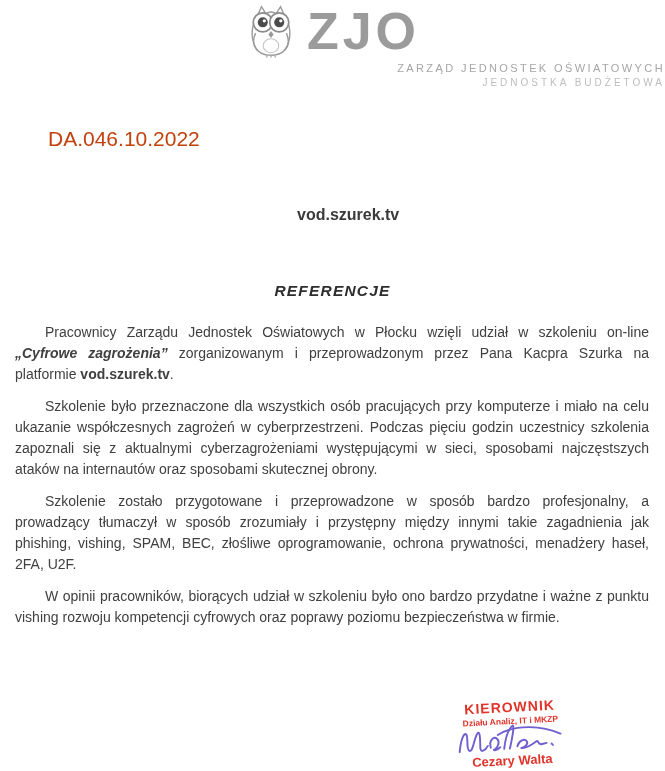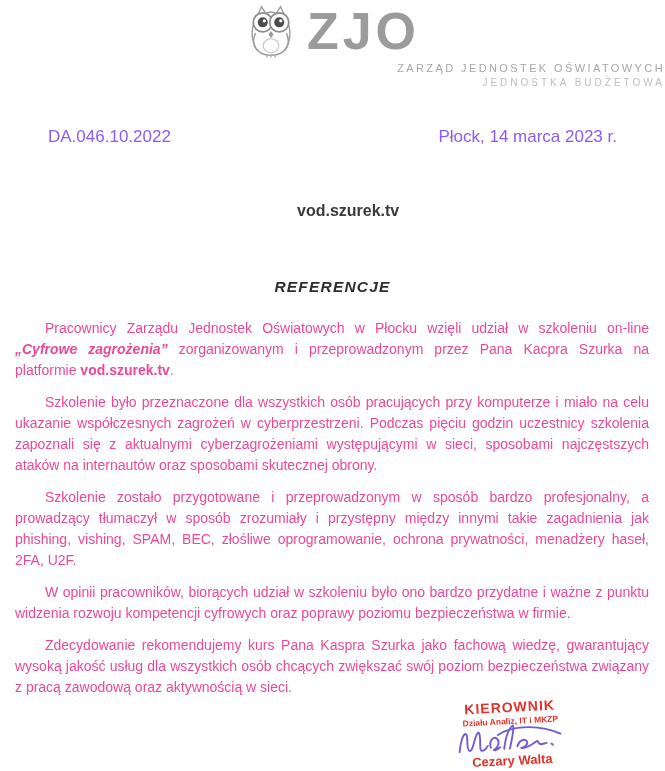--- a/index.html
+++ b/index.html
@@ -18,39 +18,39 @@
   .zjo{
     font-size:52px;font-weight:bold;color:#9b9b9b;
     letter-spacing:4px;line-height:54px;
   }
   .org-name{margin-top:3px;font-size:11px;letter-spacing:2.4px;color:#a6a6a6;}
   .org-sub{margin-top:3px;font-size:10px;letter-spacing:3px;color:#bdbdbd;}
   
   .date-row{
     display:flex;justify-content:space-between;
     margin:39px 48px 8px 48px;
-    font-size:17px;color:#8b5cf6;
+    font-size:21px;color:#c2410c;
   }
   
   .recipient{
     margin:52px 0 0 297px;
     font-weight:bold;font-size:16px;line-height:23px;color:#3a3a3a;
   }
   
   .title{
     margin-top:56px;text-align:center;
     font-size:15.5px;font-weight:bold;font-style:italic;
     letter-spacing:1.2px;color:#2e2e2e;
   }
   
   .body-text{margin:22px 16px 0 15px;}
   .body-text p{
     margin:0 0 11px 0;
     text-align:justify;text-indent:30px;
-    font-size:14px;line-height:21px;color:#ec4899;
+    font-size:14px;line-height:21px;color:#404040;
   }
   .bi{font-weight:bold;font-style:italic;}
   .b{font-weight:bold;}
   
   .stamp{
     position:absolute;left:443px;top:699px;width:136px;
     text-align:center;color:#e0342b;
     transform:rotate(-3deg);
   }
   .stamp-role{font-size:14px;font-weight:bold;letter-spacing:1px;}
@@ -85,35 +85,33 @@
         <path d="M30,31 L27,35 L30,39 L33,35 Z" fill="#9a9a9a"></path>
       </svg>
       <span class="zjo">ZJO</span>
     </div>
     <div class="org-name">ZARZĄD JEDNOSTEK OŚWIATOWYCH</div>
     <div class="org-sub">JEDNOSTKA BUDŻETOWA</div>
   </div>
 
   <div class="date-row">
     <span>DA.046.10.2022</span>
-    <span>Płock, 14 marca 2023 r.</span>
   </div>
 
   <div class="recipient">
     <div>vod.szurek.tv</div>
   </div>
 
   <div class="title">REFERENCJE</div>
 
   <div class="body-text">
     <p><span>Pracownicy Zarządu Jednostek Oświatowych w Płocku wzięli udział w szkoleniu on-line </span><span class="bi">„Cyfrowe zagrożenia”</span><span> zorganizowanym i przeprowadzonym przez Pana Kacpra Szurka na platformie </span><span class="b">vod.szurek.tv</span><span>.</span></p>
     <p>Szkolenie było przeznaczone dla wszystkich osób pracujących przy komputerze i miało na celu ukazanie współczesnych zagrożeń w cyberprzestrzeni. Podczas pięciu godzin uczestnicy szkolenia zapoznali się z aktualnymi cyberzagrożeniami występującymi w sieci, sposobami najczęstszych ataków na internautów oraz sposobami skutecznej obrony.</p>
-    <p>Szkolenie zostało przygotowane i przeprowadzonym w sposób bardzo profesjonalny, a prowadzący tłumaczył w sposób zrozumiały i przystępny między innymi takie zagadnienia jak phishing, vishing, SPAM, BEC, złośliwe oprogramowanie, ochrona prywatności, menadżery haseł, 2FA, U2F.</p>
-    <p>W opinii pracowników, biorących udział w szkoleniu było ono bardzo przydatne i ważne z punktu widzenia rozwoju kompetencji cyfrowych oraz poprawy poziomu bezpieczeństwa w firmie.</p>
-    <p>Zdecydowanie rekomendujemy kurs Pana Kaspra Szurka jako fachową wiedzę, gwarantujący wysoką jakość usług dla wszystkich osób chcących zwiększać swój poziom bezpieczeństwa związany z pracą zawodową oraz aktywnością w sieci.</p>
+    <p>Szkolenie zostało przygotowane i przeprowadzone w sposób bardzo profesjonalny, a prowadzący tłumaczył w sposób zrozumiały i przystępny między innymi takie zagadnienia jak phishing, vishing, SPAM, BEC, złośliwe oprogramowanie, ochrona prywatności, menadżery haseł, 2FA, U2F.</p>
+    <p>W opinii pracowników, biorących udział w szkoleniu było ono bardzo przydatne i ważne z punktu vishing rozwoju kompetencji cyfrowych oraz poprawy poziomu bezpieczeństwa w firmie.</p>
   </div>
 
   <div class="stamp">
     <div class="stamp-role">KIEROWNIK</div>
     <div class="stamp-dept">Działu Analiz, IT i MKZP</div>
     <svg class="sig" viewBox="0 0 124 40">
       <g fill="none" stroke="#6f5fd0" stroke-width="2" stroke-linecap="round" stroke-linejoin="round">
         <path d="M7,31 C9,17 13,10 15,13 C17,16 14,28 17,30 C21,33 23,16 27,12 C30,9 29,22 29,28 C29,33 34,31 37,26"></path>
         <path d="M40,28 C38,20 44,16 47,19 C50,22 48,28 44,30 C41,31 46,32 50,28"></path>
         <path d="M54,30 C56,18 60,9 64,6 C66,5 64,16 60,30"></path>

